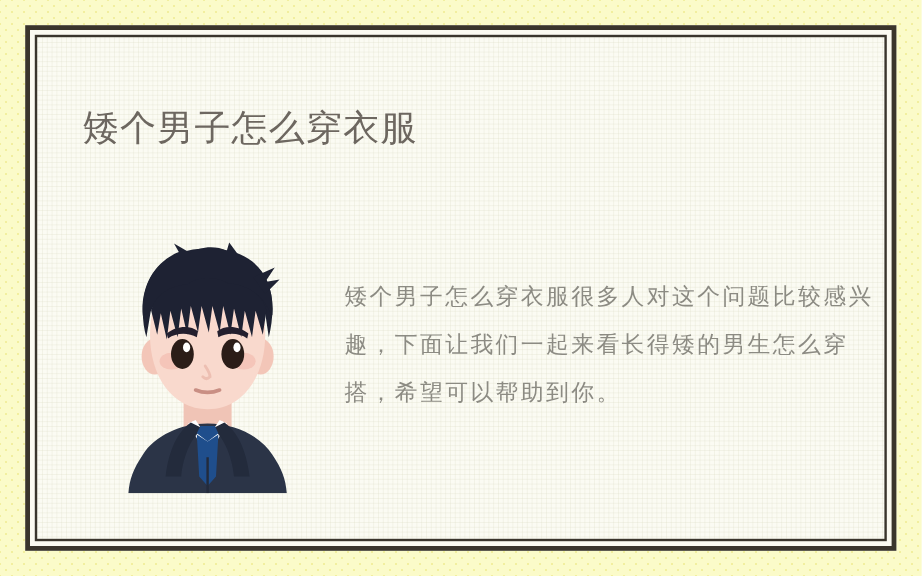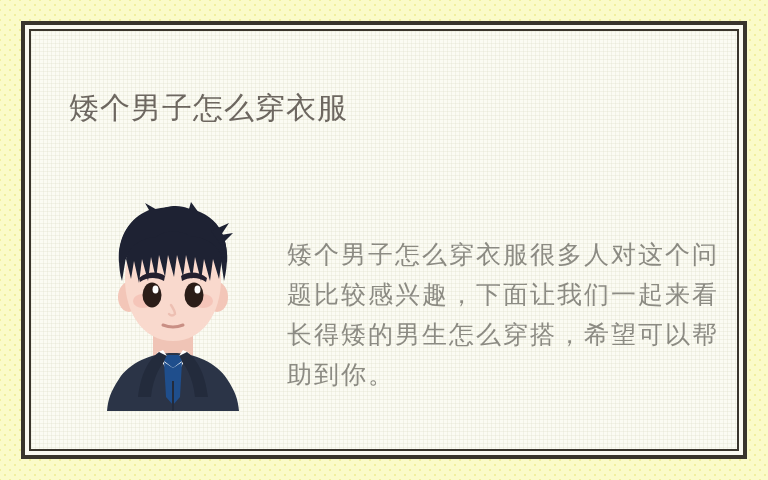--- a/index.html
+++ b/index.html
@@ -89,21 +89,21 @@
     width: 160px;
     height: 210px;
   }
 
   
   #article-paragraph {
     position: absolute;
     left: 246px;
     top: 18px;
     width: 456px;
-    font-size: 25px;
+    font-size: 19px;
     line-height: 40px;
     letter-spacing: 2px;
     color: #8c8b83;
     text-align: left;
     text-justify: inter-ideograph;
   }
 </style>
 </head>
 <body>
 

